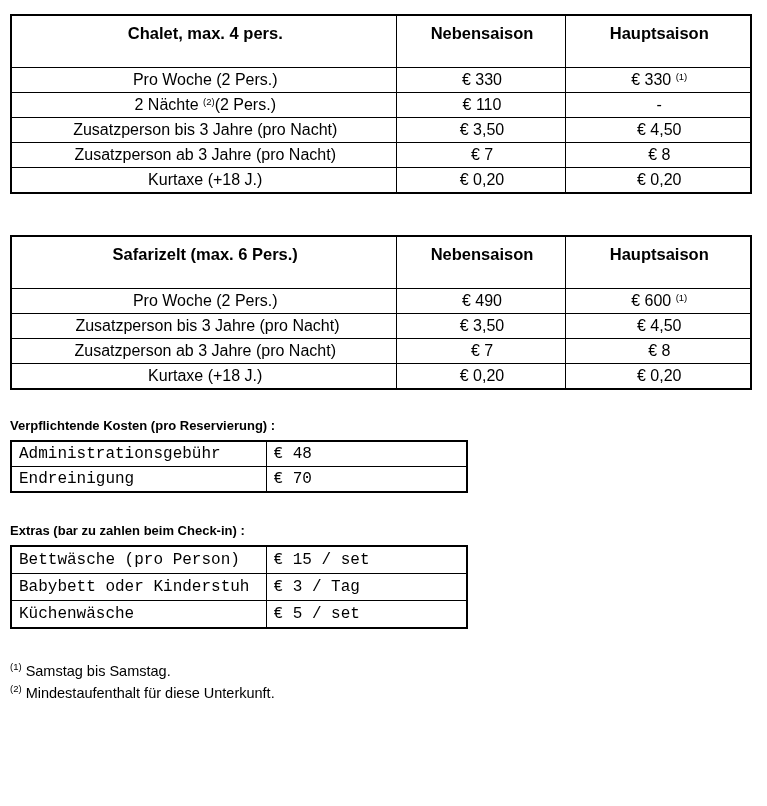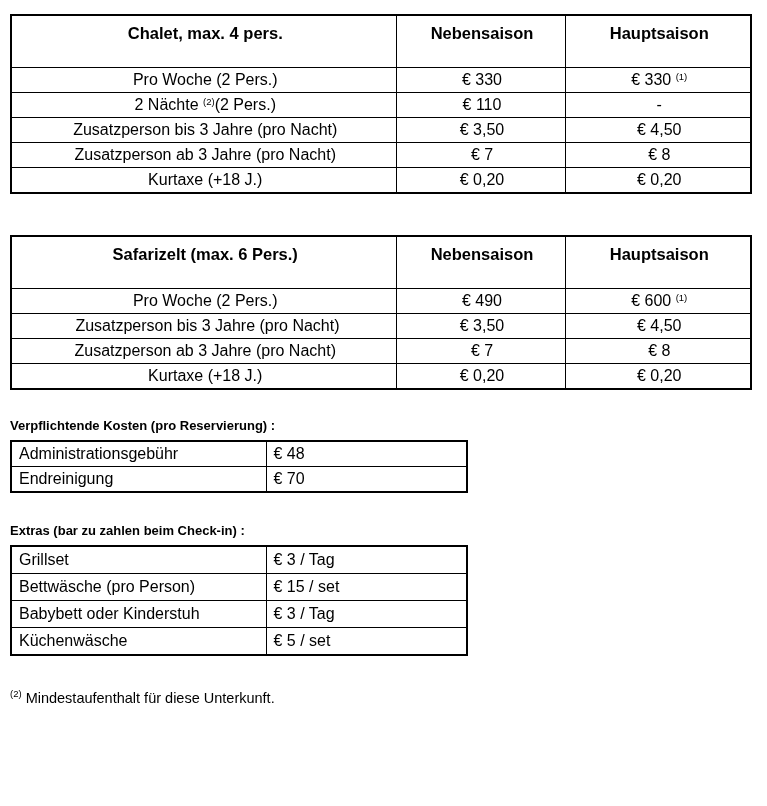--- a/index.html
+++ b/index.html
@@ -59,20 +59,21 @@
     margin: 0 0 6px 0;
     font-size: 13px;
     font-weight: bold;
     line-height: 17px;
   }
 
   
   .small-table {
     width: 458px;
     border: 2px solid #000;
+    font-family: Liberation Mono, monospace;
   }
   .small-table td {
     border: 1px solid #000;
     text-align: left;
     vertical-align: middle;
     padding: 0 4px 0 7px;
     font-size: 16px;
     height: 25px;
     line-height: 25px;
     overflow: hidden;
@@ -202,35 +203,32 @@
   </table>
 
   <h2 class="section-heading">Extras (bar zu zahlen beim Check-in) :</h2>
   <table class="small-table" id="table-extras">
     <colgroup>
       <col style="width:255px">
         <col style="width:201px">
     </colgroup>
     <tbody>
         <tr>
-          <td><span>Grillset</span></td>
-          <td><span>€ 3 / Tag</span></td>
-        </tr>
-        <tr>
           <td><span>Bettwäsche (pro Person)</span></td>
           <td><span>€ 15 / set</span></td>
         </tr>
         <tr>
           <td><span>Babybett oder Kinderstuh</span></td>
           <td><span>€ 3 / Tag</span></td>
         </tr>
         <tr>
           <td><span>Küchenwäsche</span></td>
           <td><span>€ 5 / set</span></td>
         </tr>
       </tbody>
   </table>
 
   <div class="footnotes">
+    <p class="footnote"><sup>(1)</sup><span class="fn-text">Samstag bis Samstag.</span></p>
     <p class="footnote"><sup>(2)</sup><span class="fn-text">Mindestaufenthalt für diese Unterkunft.</span></p>
   </div>
 
 </div>
 
 </body></html>

